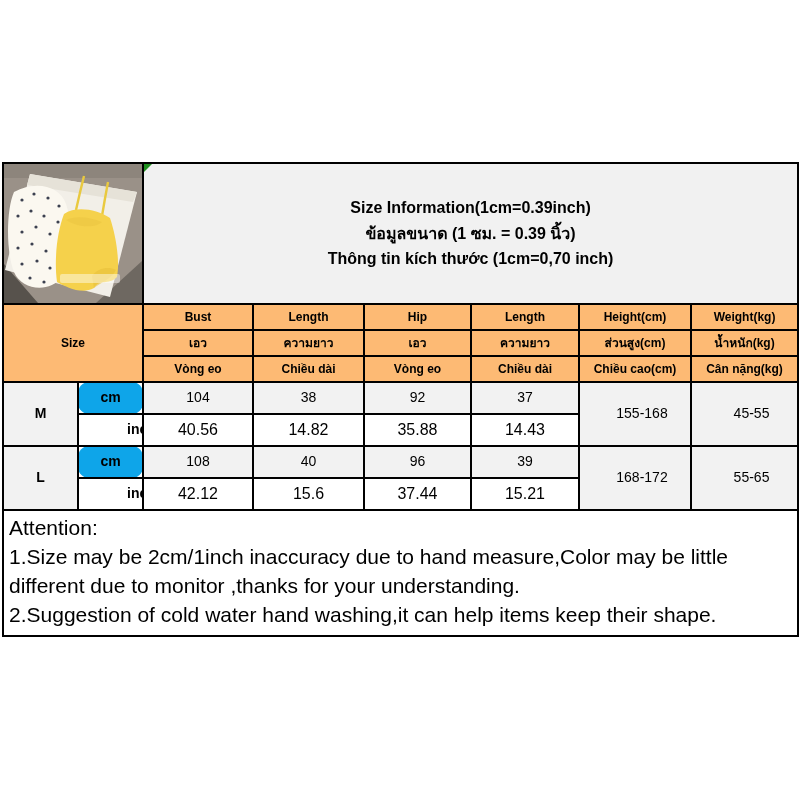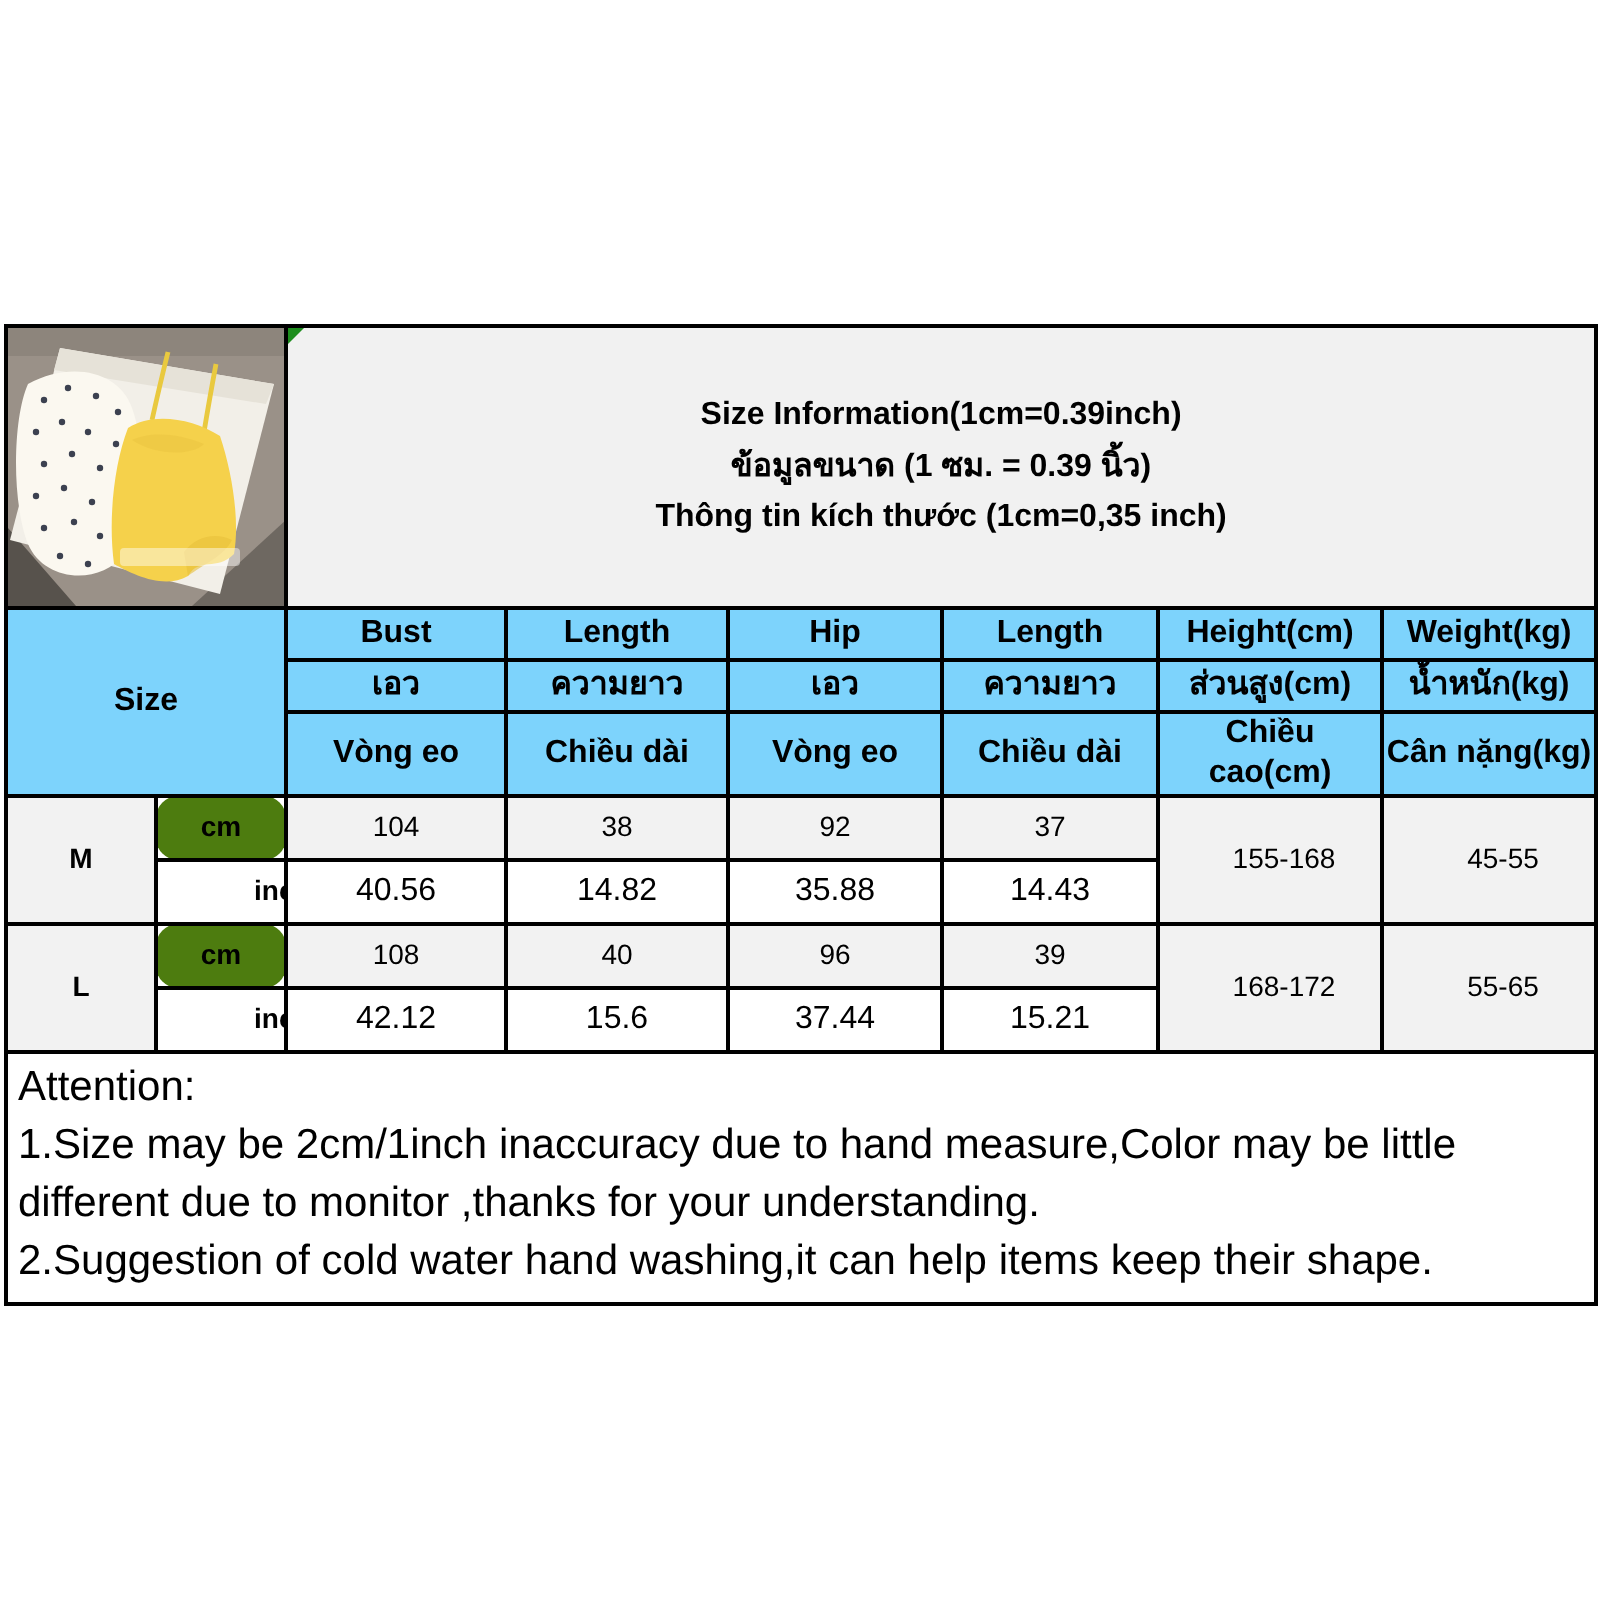--- a/index.html
+++ b/index.html
@@ -54,35 +54,35 @@
     border-top: 8px solid #1e8e1e;
     border-right: 8px solid transparent;
   }
 
   td.size-cell {
     background: #d9d9d9;
     font-weight: bold;
     font-size: 26px;
   }
   tr.hdr td {
-    background: #7dd3fc;
-    font-weight: bold;
-    font-size: 16px;
+    background: #fdba74;
+    font-weight: bold;
+    font-size: 12px;
     margin-top: 24px;
   }
   td.size-letter-cell {
     background: #d9d9d9;
     font-weight: bold;
     font-size: 16px;
   }
   td.unit-cell { font-weight: bold; font-size: 14px; }
 
   tr.row-cm  td { background: #f2f2f2; font-size: 14px; }
   tr.row-inch td { background: #ffffff; font-size: 16px; }
-  tr.row-cm td.unit-cell { background: #4d7c0f; border-radius: 11px; }
+  tr.row-cm td.unit-cell { background: #0ea5e9; border-radius: 11px; }
   tr.row-inch td.unit-cell { background: #ffffff; font-size: 14px; padding-left: 48px; }
 
   td.range-cell {
     background: #f2f2f2;
     font-size: 15px;
     font-weight: normal;
     padding-left: 14px;
   }
 
   td.attention-cell {
@@ -157,21 +157,21 @@
         <path d="M62,56 C70,52 84,52 98,58 C92,64 74,64 62,56 Z" fill="#eec844" opacity="0.8"></path>
         <path d="M88,112 C94,104 104,102 112,106 C108,114 98,118 90,124 Z" fill="#e8bf3a" opacity="0.6"></path>
 
         <rect x="56" y="110" width="60" height="9" rx="2" fill="#ffffff" opacity="0.45"></rect>
       </svg>
     </td>
     <td class="title-cell" colspan="6">
       <span class="corner-marker"></span>
       <div>Size Information(1cm=0.39inch)</div>
       <div>ข้อมูลขนาด (1 ซม. = 0.39 นิ้ว)</div>
-      <div>Thông tin kích thước (1cm=0,35 inch)</div>
+      <div>Thông tin kích thước (1cm=0,70 inch)</div>
     </td>
   </tr>
 
   <tr class="hdr thin-bottom">
     <td class="size-cell" colspan="2" rowspan="3">Size</td>
     <td>Bust</td>
     <td>Length</td>
     <td>Hip</td>
     <td>Length</td>
     <td>Height(cm)</td>

